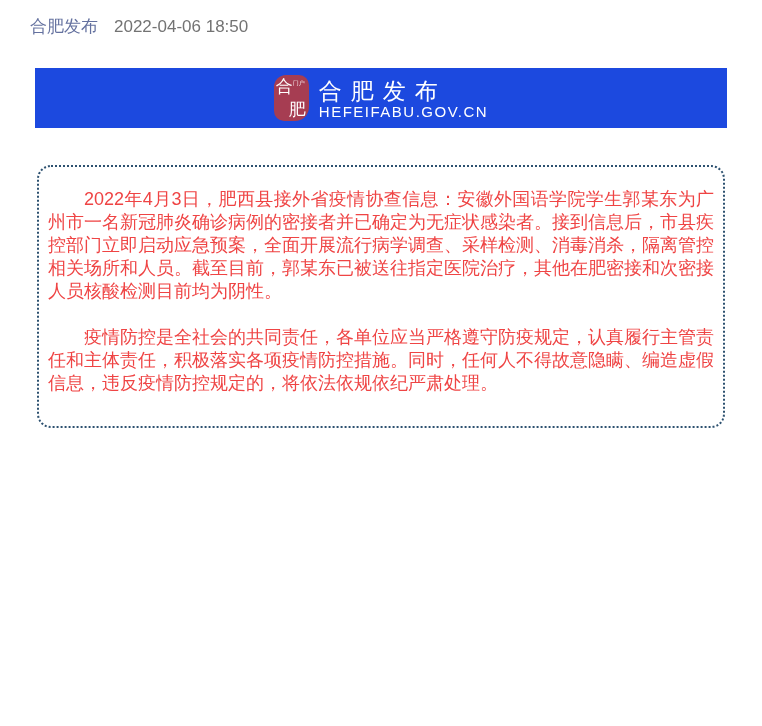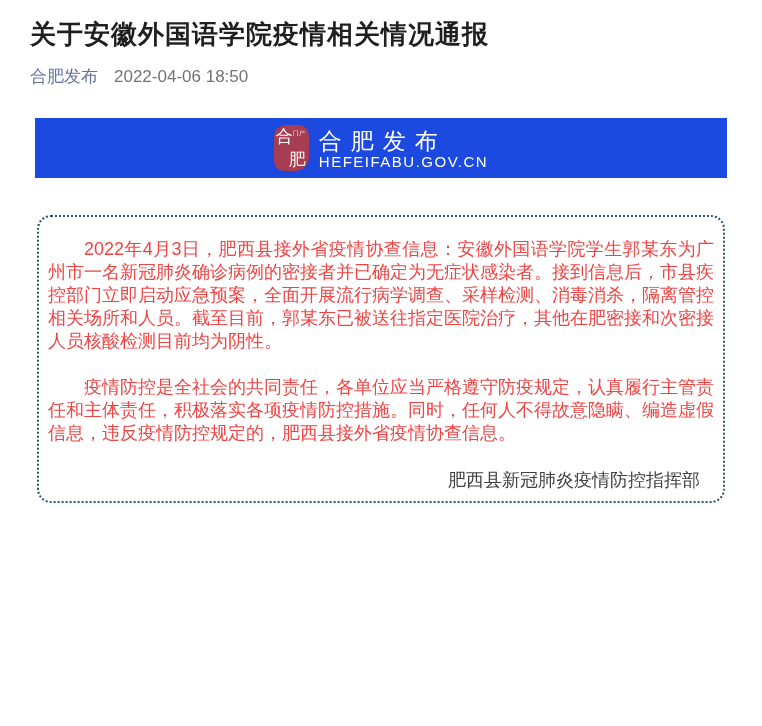--- a/index.html
+++ b/index.html
@@ -128,21 +128,20 @@
     font-size: 18px;
     line-height: 25px;
     color: #3f3f3f;
   }
 </style>
 </head>
 <body>
 
 <div class="page">
 
-  <h1 class="article-title">关于安徽外国语学院疫情相关情况通报</h1>
 
   <div class="meta-row">
     <span class="source-link">合肥发布</span>
     <span class="publish-time">2022-04-06 18:50</span>
   </div>
 
   <div class="banner">
     <div class="logo-group">
       <div class="seal">
         <span class="seal-char-1">合</span>
@@ -151,20 +150,19 @@
       </div>
       <div class="brand-text">
         <span class="brand-cn">合肥发布</span>
         <span class="brand-en">HEFEIFABU.GOV.CN</span>
       </div>
     </div>
   </div>
 
   <div class="notice-box">
     <p>2022年4月3日，肥西县接外省疫情协查信息：安徽外国语学院学生郭某东为广州市一名新冠肺炎确诊病例的密接者并已确定为无症状感染者。接到信息后，市县疾控部门立即启动应急预案，全面开展流行病学调查、采样检测、消毒消杀，隔离管控相关场所和人员。截至目前，郭某东已被送往指定医院治疗，其他在肥密接和次密接人员核酸检测目前均为阴性。</p>
-    <p>疫情防控是全社会的共同责任，各单位应当严格遵守防疫规定，认真履行主管责任和主体责任，积极落实各项疫情防控措施。同时，任何人不得故意隐瞒、编造虚假信息，违反疫情防控规定的，肥西县接外省疫情协查信息。</p>
+    <p>疫情防控是全社会的共同责任，各单位应当严格遵守防疫规定，认真履行主管责任和主体责任，积极落实各项疫情防控措施。同时，任何人不得故意隐瞒、编造虚假信息，违反疫情防控规定的，将依法依规依纪严肃处理。</p>
 
     <div class="signature-block">
-      <div>肥西县新冠肺炎疫情防控指挥部</div>
     </div>
   </div>
 
 </div>
 
 </body></html>

